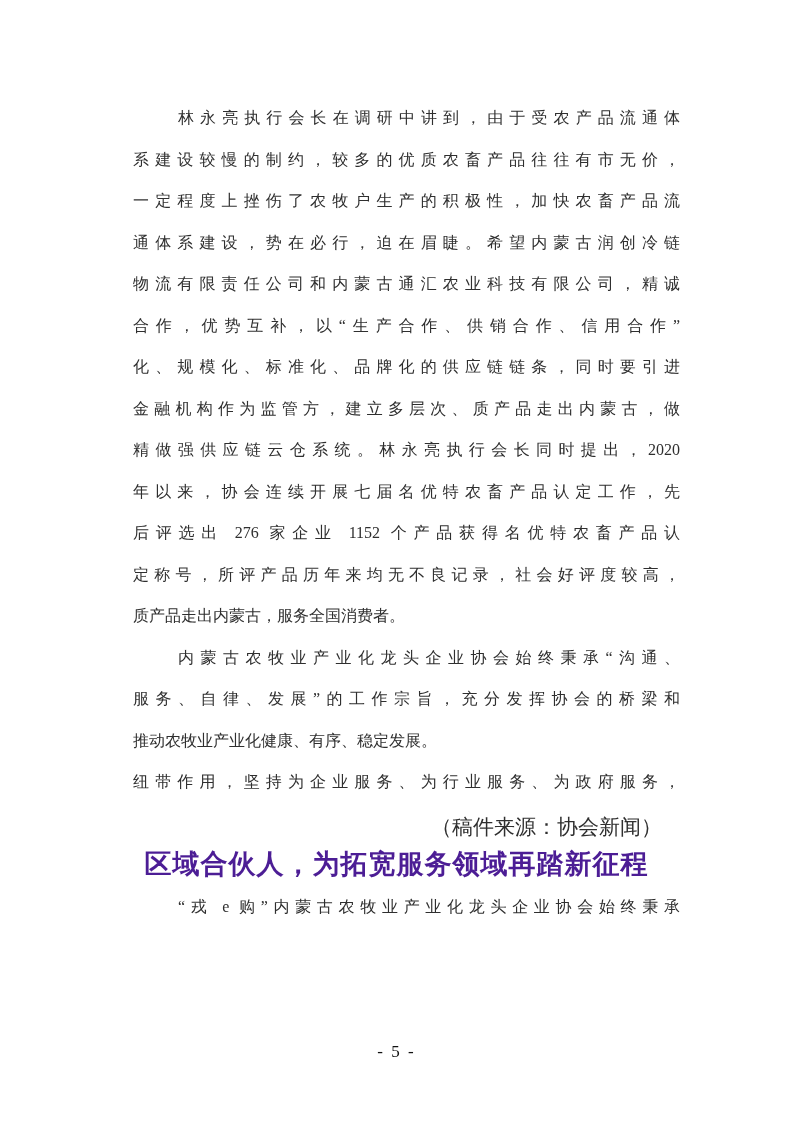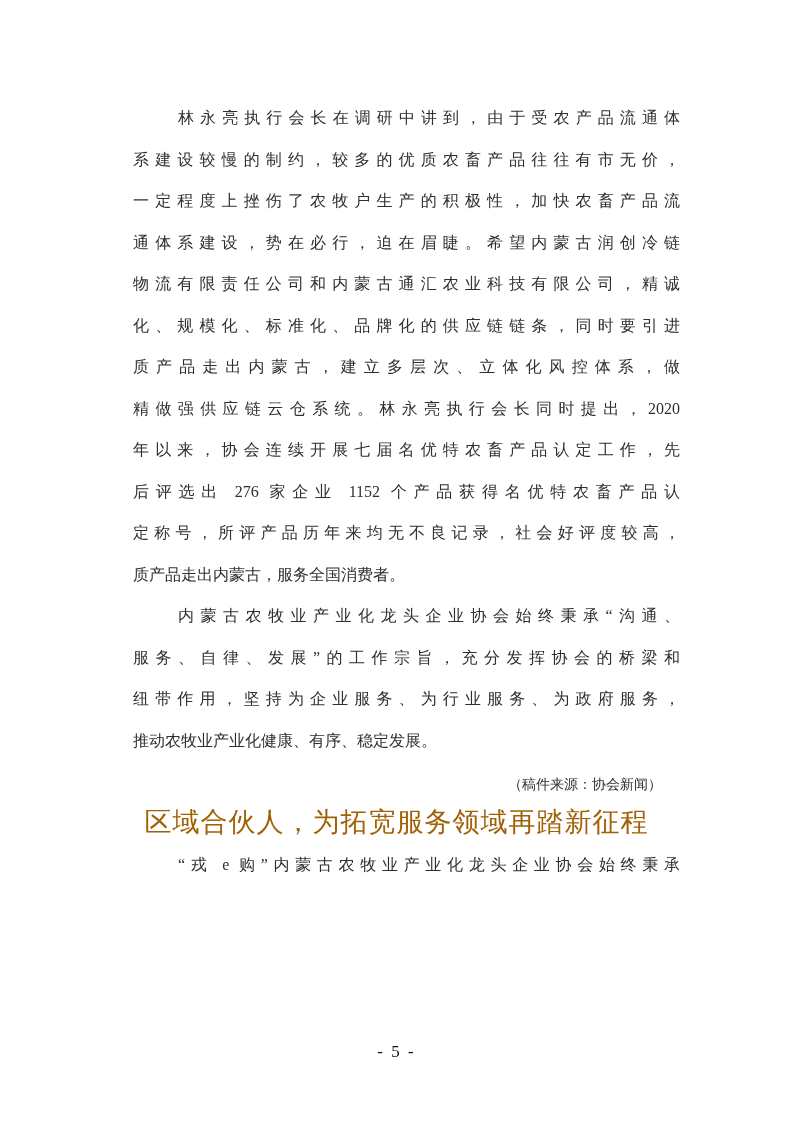--- a/index.html
+++ b/index.html
@@ -37,34 +37,34 @@
   }
   .bline.indent {
     padding-left: 45px;
   }
   .bline.end {
     text-align: right;
     text-align-last: left;
     -moz-text-align-last: left;
   }
   .source-line {
-    font-size: 14px;
+    font-size: 21px;
     line-height: 32px;
     margin-top: 8px;
     padding-right: 18px;
     text-align: right;
     color: #2f2f2f;
   }
   .article-title {
     font-size: 27px;
     line-height: 38px;
     margin-top: 2px;
-    font-weight: normal;
+    font-weight: bold;
     text-align: center;
-    color: #a16207;
+    color: #4c1d95;
     letter-spacing: 1px;
   }
   .para3-line {
     margin-top: 3px;
   }
   .footer {
     position: absolute;
     top: 1042px;
     left: 0;
     width: 793px;
@@ -78,32 +78,33 @@
 <body>
 
 <div class="page">
   <div class="content">
 
     <div class="bline indent">林永亮执行会长在调研中讲到，由于受农产品流通体</div>
     <div class="bline">系建设较慢的制约，较多的优质农畜产品往往有市无价，</div>
     <div class="bline">一定程度上挫伤了农牧户生产的积极性，加快农畜产品流</div>
     <div class="bline">通体系建设，势在必行，迫在眉睫。希望内蒙古润创冷链</div>
     <div class="bline">物流有限责任公司和内蒙古通汇农业科技有限公司，精诚</div>
+    <div class="bline">合作，优势互补，以“生产合作、供销合作、信用合作”</div>
     <div class="bline">化、规模化、标准化、品牌化的供应链链条，同时要引进</div>
-    <div class="bline">质产品走出内蒙古，建立多层次、立体化风控体系，做</div>
+    <div class="bline">金融机构作为监管方，建立多层次、质产品走出内蒙古，做</div>
     <div class="bline">精做强供应链云仓系统。林永亮执行会长同时提出，2020</div>
     <div class="bline">年以来，协会连续开展七届名优特农畜产品认定工作，先</div>
     <div class="bline">后评选出 276 家企业 1152 个产品获得名优特农畜产品认</div>
     <div class="bline">定称号，所评产品历年来均无不良记录，社会好评度较高，</div>
     <div class="bline end">质产品走出内蒙古，服务全国消费者。</div>
 
     <div class="bline indent">内蒙古农牧业产业化龙头企业协会始终秉承“沟通、</div>
     <div class="bline">服务、自律、发展”的工作宗旨，充分发挥协会的桥梁和</div>
+    <div class="bline end">推动农牧业产业化健康、有序、稳定发展。</div>
     <div class="bline">纽带作用，坚持为企业服务、为行业服务、为政府服务，</div>
-    <div class="bline end">推动农牧业产业化健康、有序、稳定发展。</div>
 
     <div class="source-line">（稿件来源：协会新闻）</div>
 
     <div class="article-title">区域合伙人，为拓宽服务领域再踏新征程</div>
 
     <div class="bline indent para3-line">“戎 e 购”内蒙古农牧业产业化龙头企业协会始终秉承</div>
 
   </div>
 
   <div class="footer">- 5 -</div>

